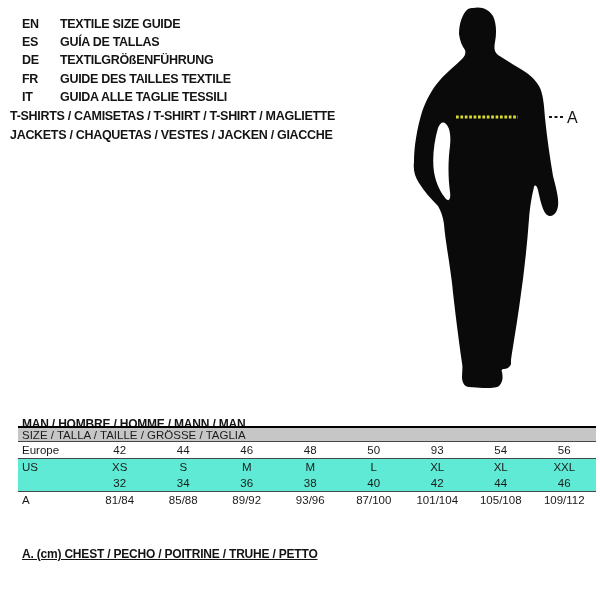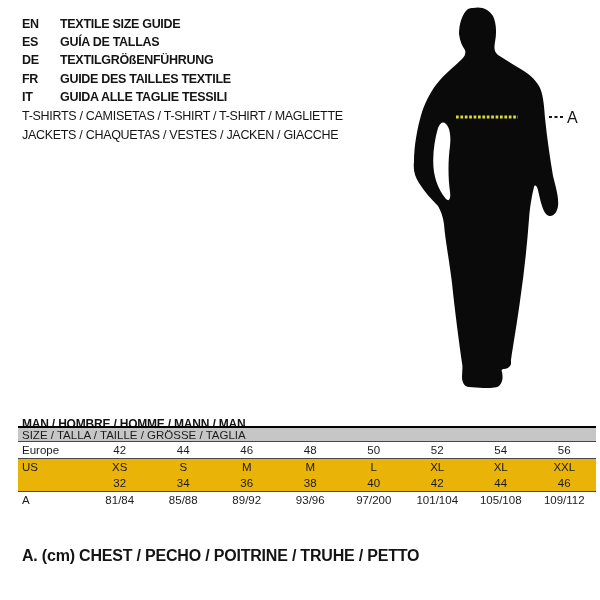--- a/index.html
+++ b/index.html
@@ -5,39 +5,39 @@
   html,body{margin:0;padding:0;background:#fff;}
   .canvas{
     position:relative;width:596px;height:600px;background:#fff;overflow:hidden;
     font-family:"Liberation Sans",sans-serif;color:#141414;
   }
   
   .lang-list{position:absolute;left:22px;top:15px;}
   .lang-row{display:flex;line-height:18.2px;font-size:12.5px;font-weight:bold;letter-spacing:-0.3px;}
   .lang-code{width:38px;flex:0 0 38px;}
   
-  .garments{position:absolute;left:22px;top:107px;font-size:12.5px;font-weight:normal;
+  .garments{position:absolute;left:10px;top:107px;font-size:12.5px;font-weight:bold;
     line-height:19px;letter-spacing:-0.3px;}
   
   .figure-wrap{position:absolute;left:400px;top:0;width:200px;height:410px;}
   
   .section-title{position:absolute;left:22px;top:417px;font-size:12px;font-weight:bold;letter-spacing:-0.2px;}
   
   .size-table{position:absolute;left:18px;top:426px;width:578px;border-collapse:collapse;
     table-layout:fixed;font-size:11.5px;color:#1b1b1b;}
   .size-table col.lbl{width:70px;}
   .size-table th.head-cell{height:13px;background:#c6c6c6;font-weight:normal;text-align:left;
     padding:0 0 0 4px;border-top:2px solid #000;border-bottom:1px solid #474747;}
   .size-table td{height:16px;padding:0;text-align:center;vertical-align:middle;}
   .size-table td.row-label{text-align:left;padding-left:4px;}
   .size-table tr.r-europe td{border-bottom:1px solid #474747;}
-  .size-table tr.r-us td, .size-table tr.r-num td{background:#eab308;}
+  .size-table tr.r-us td, .size-table tr.r-num td{background:#5eead4;}
   .size-table tr.r-num td{border-bottom:1px solid #474747;}
   
-  .footnote{position:absolute;left:22px;top:547px;font-size:16px;font-weight:bold;letter-spacing:-0.2px;}
+  .footnote{position:absolute;left:22px;top:547px;font-size:12px;font-weight:bold;letter-spacing:-0.2px;text-decoration:underline;}
 </style>
 </head>
 <body>
 
 <div class="canvas">
 
   <div class="lang-list">
     <div class="lang-row">
       <span class="lang-code">EN</span>
       <span class="lang-label">TEXTILE SIZE GUIDE</span>
@@ -114,21 +114,21 @@
       </tr>
     </thead>
     <tbody>
       <tr class="r-europe">
         <td class="row-label">Europe</td>
         <td>42</td>
         <td>44</td>
         <td>46</td>
         <td>48</td>
         <td>50</td>
-        <td>52</td>
+        <td>93</td>
         <td>54</td>
         <td>56</td>
       </tr>
       <tr class="r-us">
         <td class="row-label">US</td>
         <td>XS</td>
         <td>S</td>
         <td>M</td>
         <td>M</td>
         <td>L</td>
@@ -146,21 +146,21 @@
         <td>42</td>
         <td>44</td>
         <td>46</td>
       </tr>
       <tr class="r-a">
         <td class="row-label">A</td>
         <td>81/84</td>
         <td>85/88</td>
         <td>89/92</td>
         <td>93/96</td>
-        <td>97/200</td>
+        <td>87/100</td>
         <td>101/104</td>
         <td>105/108</td>
         <td>109/112</td>
       </tr>
     </tbody>
   </table>
 
   <div class="footnote">A. (cm) CHEST / PECHO / POITRINE / TRUHE / PETTO</div>
 
 </div>

